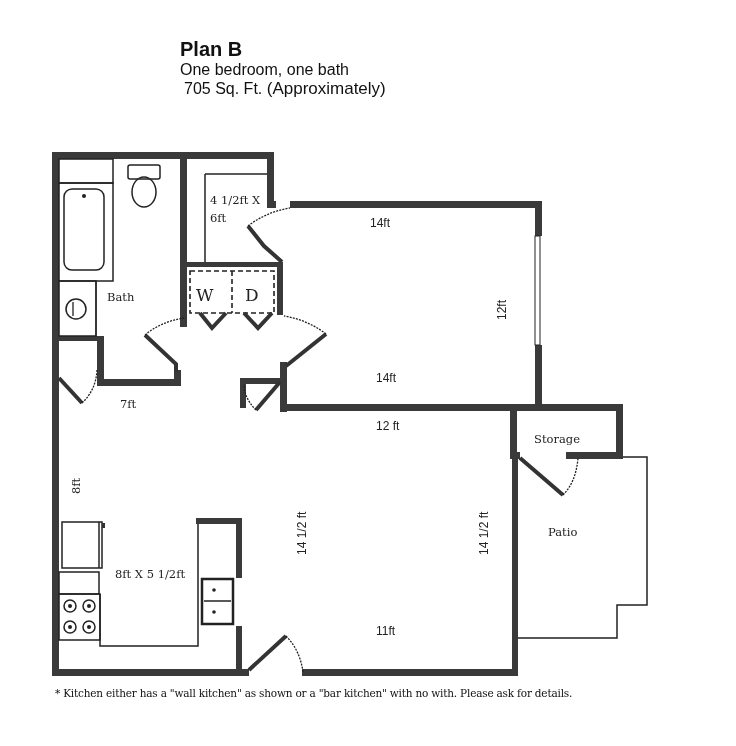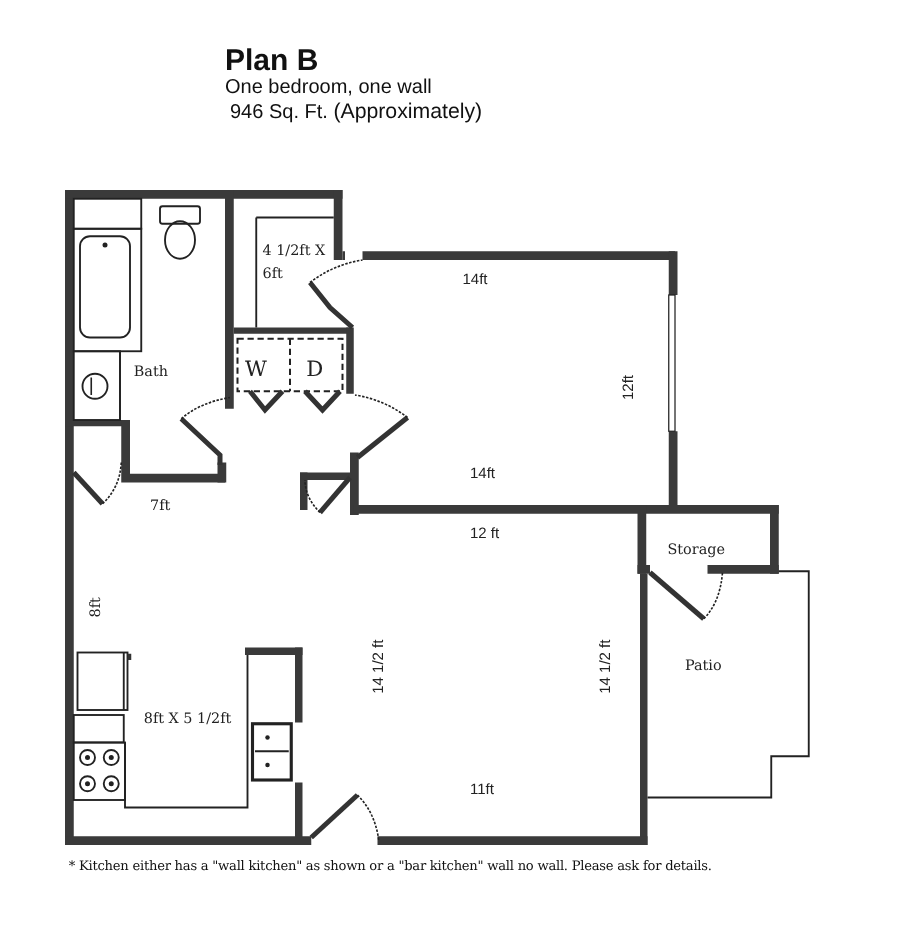--- a/index.html
+++ b/index.html
@@ -1,39 +1,39 @@
 <!DOCTYPE html>
 <html><head>
   <meta charset="utf-8">
   <style>
     html, body { margin: 0; padding: 0; background: #ffffff; }
     body { width: 736px; height: 746px; position: relative; overflow: hidden; }
     .header { position: absolute; left: 180px; top: 38px; font-family: "Liberation Sans", sans-serif; color: #111; }
-    .title { font-size: 24px; font-weight: bold; line-height: 22px; }
+    .title { font-size: 20px; font-weight: bold; line-height: 22px; }
     .subtitle { font-size: 16px; line-height: 19px; }
     .area { font-size: 16px; line-height: 19px; margin-left: 4px; }
     .area .approx { font-size: 17px; }
     svg.plan { position: absolute; left: 0; top: 0; }
     .lbl { font-family: "DejaVu Serif", serif; font-size: 11.5px; fill: #222; }
     .lbl-sans { font-family: "Liberation Sans", sans-serif; font-size: 12px; fill: #222; }
     .lbl-big { font-family: "DejaVu Serif", serif; font-size: 17px; fill: #222; }
     .wall { fill: #3a3a3a; }
     .thin { fill: none; stroke: #222; stroke-width: 1.5; }
     .door { fill: none; stroke: #333; stroke-width: 4; stroke-linejoin: miter; }
     .swing { fill: none; stroke: #222; stroke-width: 1.3; stroke-dasharray: 2 1.2; }
     .dash { fill: none; stroke: #222; stroke-width: 1.6; stroke-dasharray: 5 3; }
     .footnote { position: absolute; left: 55px; top: 687px; font-family: "DejaVu Serif", serif; font-size: 10.5px; color: #111; letter-spacing: -0.2px; white-space: nowrap; }
   </style>
 </head>
 <body>
 
 <div class="header">
   <div class="title">Plan B</div>
-  <div class="subtitle">One bedroom, one wall</div>
-  <div class="area"><span>946 Sq. Ft.</span> <span class="approx">(Approximately)</span></div>
+  <div class="subtitle">One bedroom, one bath</div>
+  <div class="area"><span>705 Sq. Ft.</span> <span class="approx">(Approximately)</span></div>
 </div>
 
 <svg class="plan" width="736" height="746" viewBox="0 0 736 746">
 
   <g>
 
     <rect class="wall" x="52" y="152" width="7" height="523"></rect>
 
     <rect class="wall" x="52" y="152" width="128" height="7"></rect>
 
@@ -170,13 +170,13 @@
   <text class="lbl-sans" x="376" y="430">12 ft</text>
   <text class="lbl-sans" transform="translate(306,555) rotate(-90)">14 1/2 ft</text>
   <text class="lbl-sans" transform="translate(488,555) rotate(-90)">14 1/2 ft</text>
   <text class="lbl-sans" x="376" y="635">11ft</text>
 
   <text class="lbl" x="534" y="443">Storage</text>
   <polyline class="thin" points="623,457 647,457 647,605 617,605 617,638 518,638"></polyline>
   <text class="lbl" x="548" y="536">Patio</text>
 </svg>
 
-<div class="footnote">* Kitchen either has a "wall kitchen" as shown or a "bar kitchen" wall no wall.  Please ask for details.</div>
+<div class="footnote">* Kitchen either has a "wall kitchen" as shown or a "bar kitchen" with no with.  Please ask for details.</div>
 
 </body></html>

